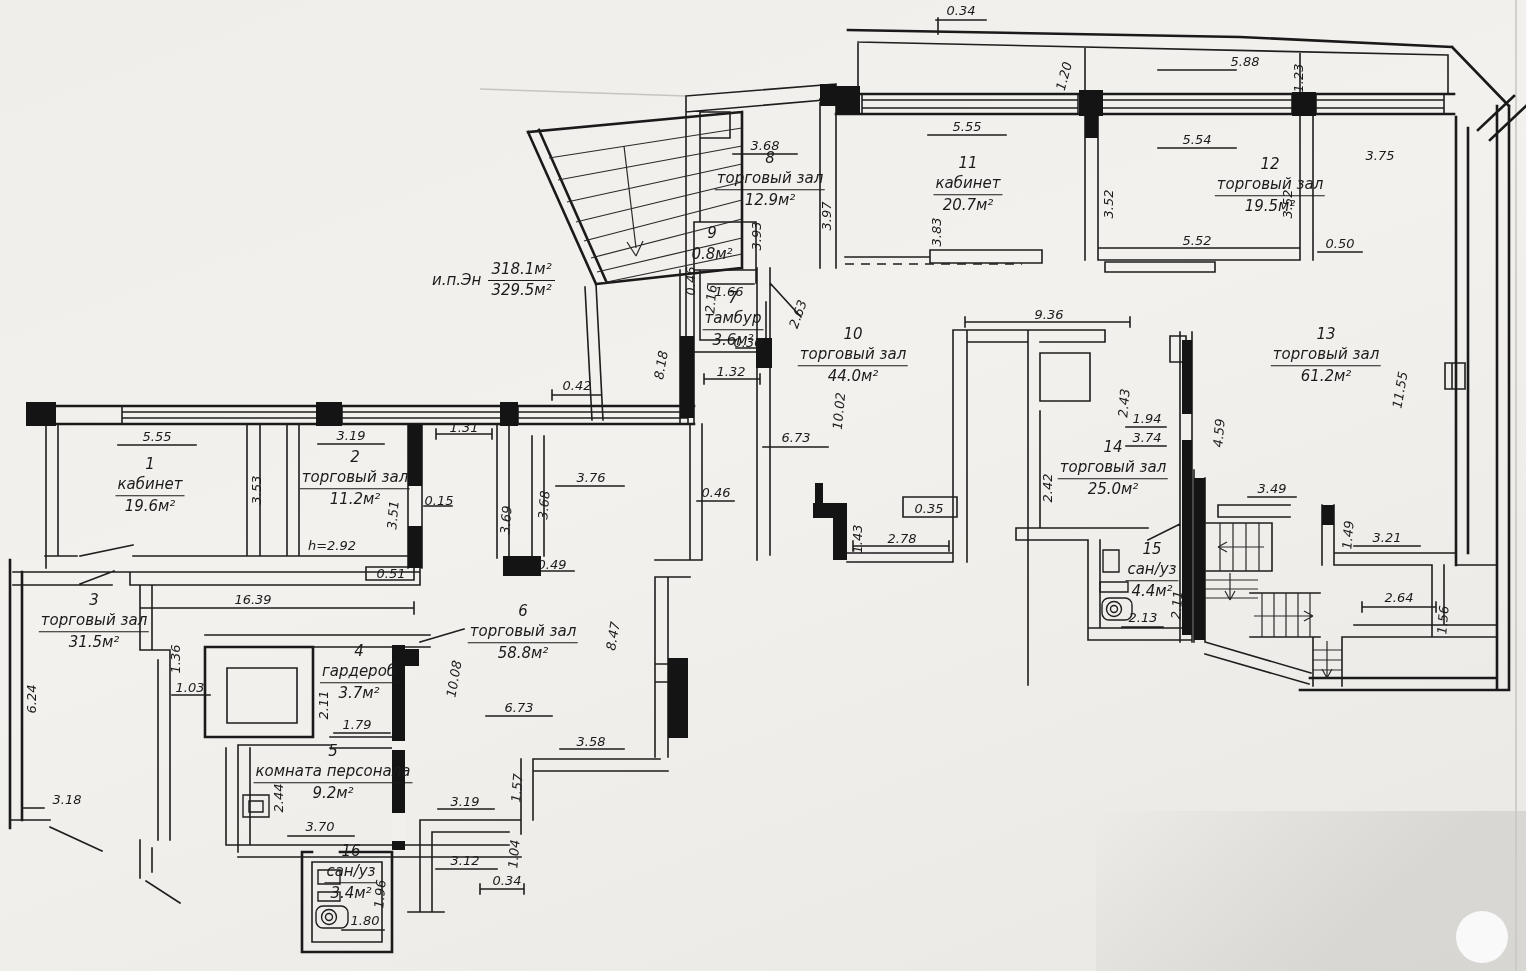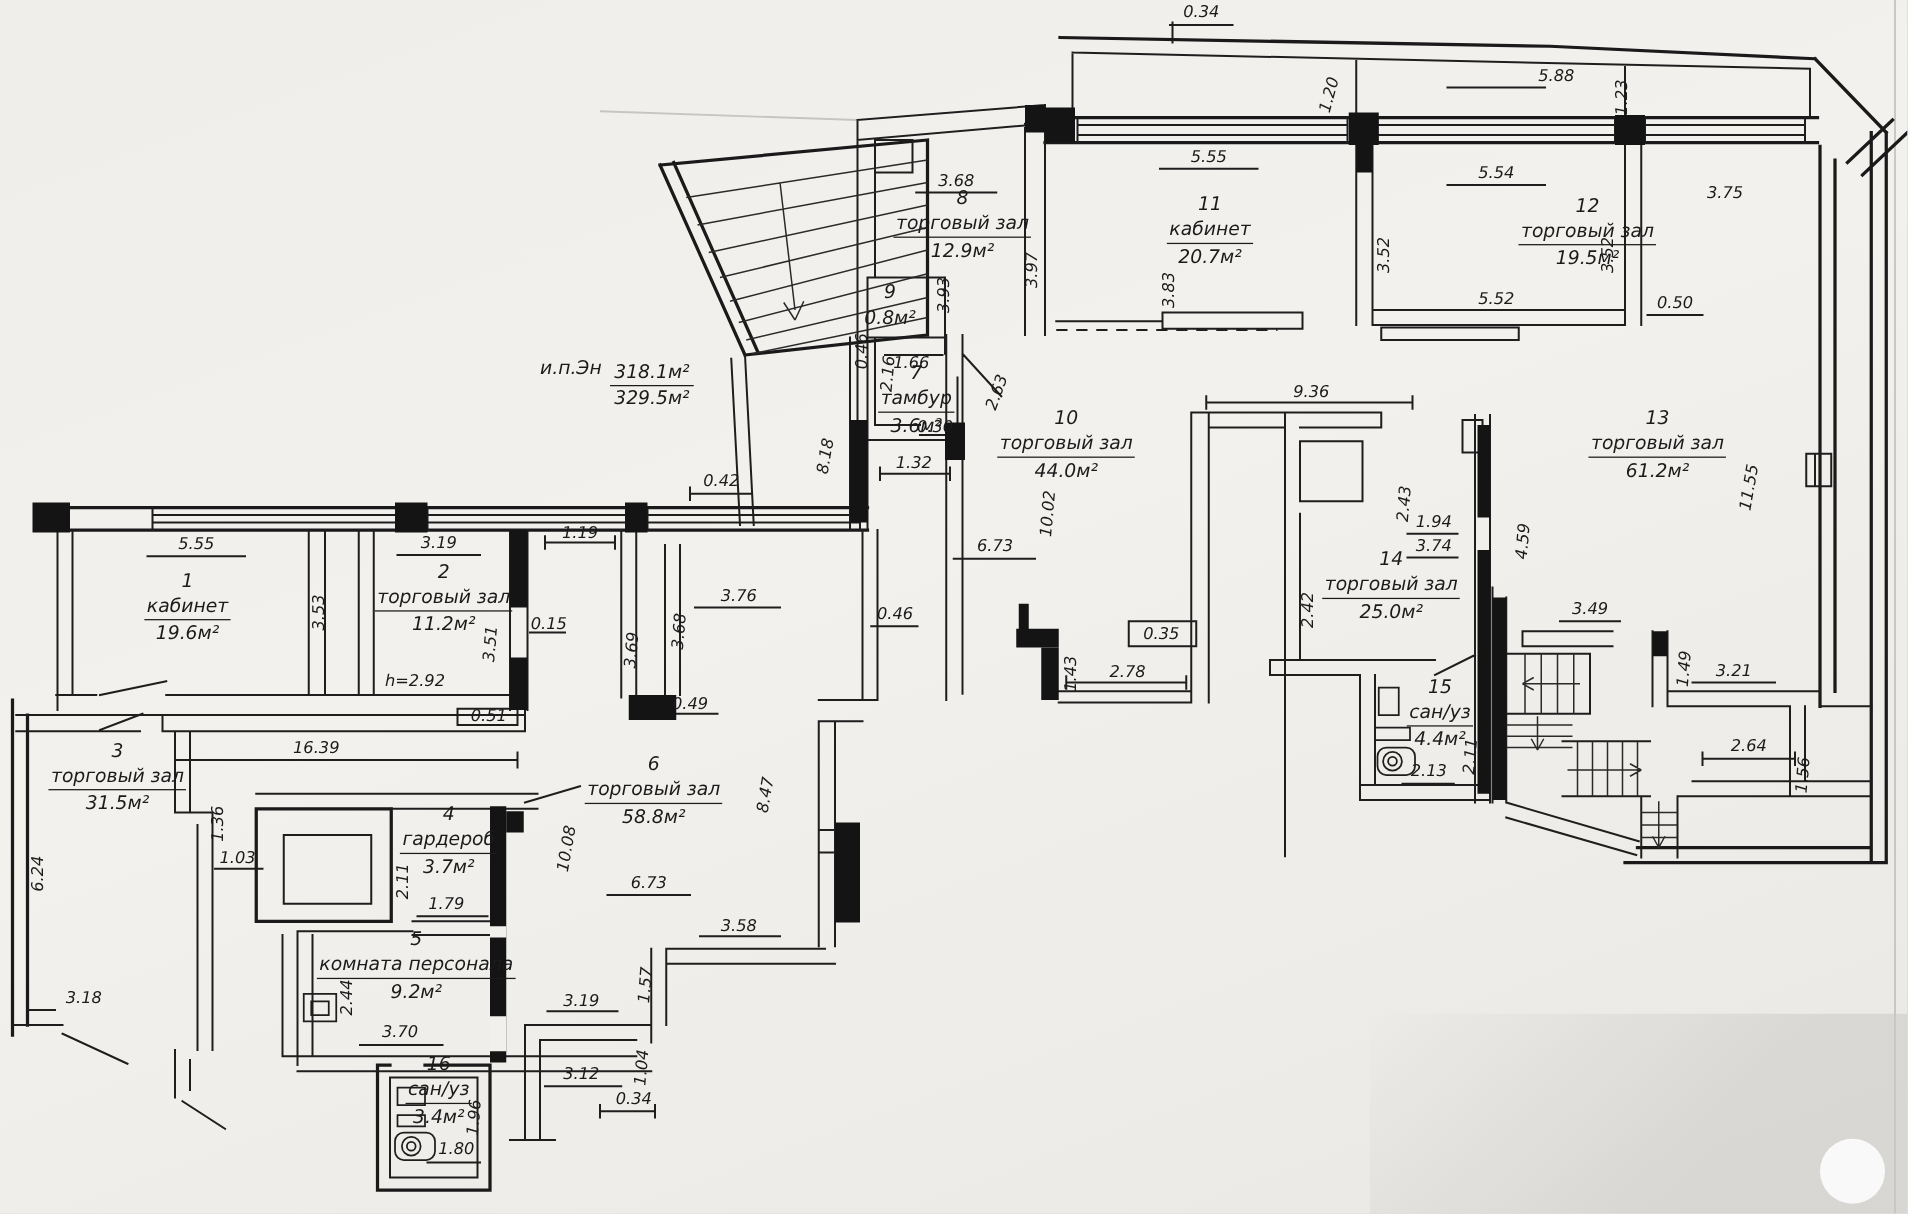--- a/index.html
+++ b/index.html
@@ -18,21 +18,21 @@
   .room-label{position:absolute;transform:translate(-50%,-50%);text-align:center;
               font-style:italic;color:#1b1b1b;line-height:1.3;white-space:nowrap;}
   .rnum{font-size:15px;}
   .rname{font-size:15px;border-bottom:1.3px solid #1b1b1b;padding:0 2px 1px;}
   .rarea{font-size:15px;padding-top:1px;}
   .dim{position:absolute;transform:translate(-50%,-50%);font-size:13px;font-style:italic;
        color:#1b1b1b;white-space:nowrap;}
   .summary{position:absolute;left:432px;top:260px;display:flex;align-items:center;gap:7px;
            font-style:italic;font-size:15px;color:#1b1b1b;}
   .frac{display:inline-flex;flex-direction:column;align-items:center;line-height:1.25;}
-  .frac .top{border-bottom:1.4px solid #1b1b1b;padding:0 3px 1px;margin-top:28px;}
+  .frac .top{border-bottom:1.4px solid #1b1b1b;padding:0 3px 1px;}
   .corner-shade{position:absolute;right:0;bottom:0;width:430px;height:160px;
                 background:linear-gradient(135deg,rgba(210,209,206,0) 0%,rgba(201,200,197,0.55) 65%);}
   .watermark{position:absolute;right:18px;bottom:8px;display:flex;align-items:center;gap:14px;
              color:rgba(255,255,255,0.82);}
   .wm-circle{width:52px;height:52px;border-radius:50%;background:rgba(255,255,255,0.85);display:inline-block;}
   .wm-text{font-size:52px;font-weight:600;letter-spacing:1px;font-family:"DejaVu Sans",sans-serif;}
 </style>
 </head>
 <body>
 
@@ -317,21 +317,21 @@
       <div class="dim" style="left: 929px; top: 508px;">0.35</div>
       <div class="dim" style="left: 857px; top: 539px; transform: translate(-50%, -50%) rotate(-90deg);">1.43</div>
       <div class="dim" style="left: 902px; top: 538px;">2.78</div>
       <div class="dim" style="left: 1143px; top: 617px;">2.13</div>
       <div class="dim" style="left: 1177px; top: 605px; transform: translate(-50%, -50%) rotate(-85deg);">2.11</div>
       <div class="dim" style="left: 157px; top: 436px;">5.55</div>
       <div class="dim" style="left: 256px; top: 490px; transform: translate(-50%, -50%) rotate(-90deg);">3.53</div>
       <div class="dim" style="left: 351px; top: 435px;">3.19</div>
       <div class="dim" style="left: 393px; top: 515px; transform: translate(-50%, -50%) rotate(-85deg);">3.51</div>
       <div class="dim" style="left: 439px; top: 500px;">0.15</div>
-      <div class="dim" style="left: 464px; top: 427px;">1.19</div>
+      <div class="dim" style="left: 464px; top: 427px;">1.31</div>
       <div class="dim" style="left: 506px; top: 520px; transform: translate(-50%, -50%) rotate(-85deg);">3.69</div>
       <div class="dim" style="left: 544px; top: 505px; transform: translate(-50%, -50%) rotate(-85deg);">3.68</div>
       <div class="dim" style="left: 591px; top: 477px;">3.76</div>
       <div class="dim" style="left: 716px; top: 492px;">0.46</div>
       <div class="dim" style="left: 332px; top: 545px;">h=2.92</div>
       <div class="dim" style="left: 391px; top: 573px;">0.51</div>
       <div class="dim" style="left: 552px; top: 564px;">0.49</div>
       <div class="dim" style="left: 253px; top: 599px;">16.39</div>
       <div class="dim" style="left: 31px; top: 699px; transform: translate(-50%, -50%) rotate(-90deg);">6.24</div>
       <div class="dim" style="left: 67px; top: 799px;">3.18</div>

